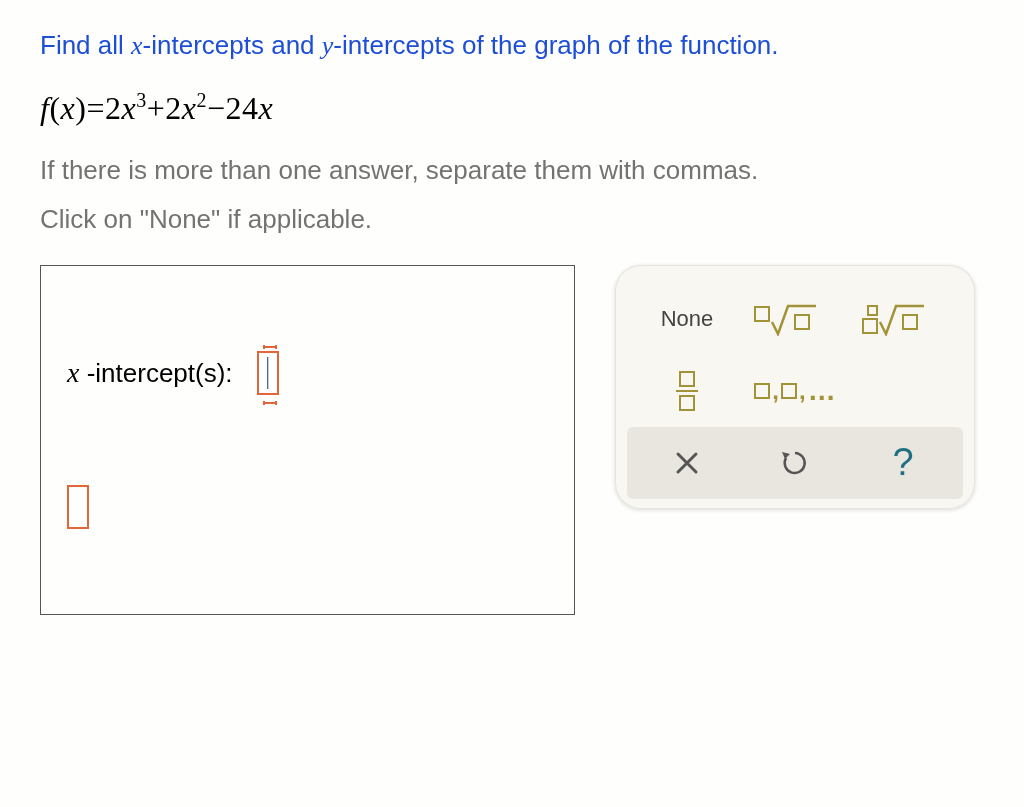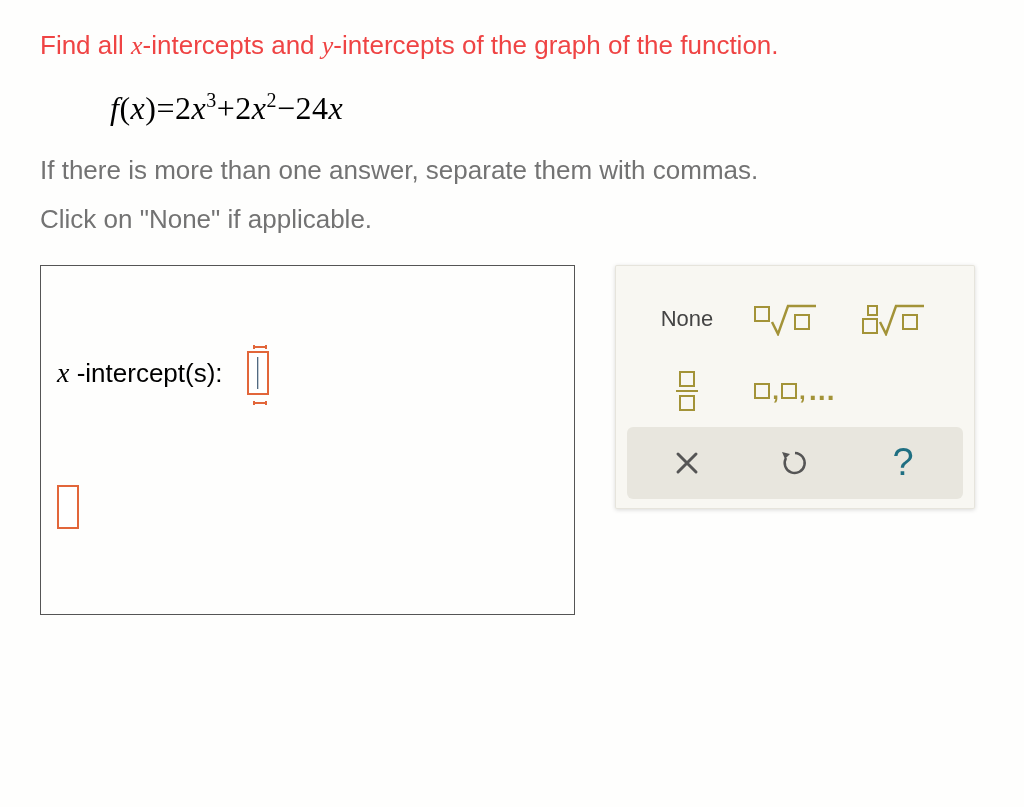--- a/index.html
+++ b/index.html
@@ -10,29 +10,28 @@
     font-family: Verdana, Geneva, sans-serif;
     width: 1024px;
     height: 807px;
     overflow: hidden;
   }
   .page {
     padding: 30px 40px;
   }
   .question-line {
     font-size: 26px;
-    color: #ef4444;
+    color: #1d4ed8;
     margin-bottom: 28px;
   }
   .var { font-style: italic; font-family: 'Times New Roman', serif; }
   .equation {
     font-family: 'Times New Roman', serif;
     font-size: 32px;
     font-style: italic;
-    margin-left: 70px;
     margin-bottom: 28px;
     letter-spacing: 0.5px;
   }
   .equation .rm { font-style: normal; }
   .equation sup { font-size: 20px; vertical-align: super; }
 
   .instruction {
     font-size: 26px;
     color: #737373;
     margin-bottom: 18px;
@@ -40,21 +39,21 @@
   .answer-row {
     display: flex;
     align-items: flex-start;
     gap: 40px;
     margin-top: 30px;
   }
   .answer-box {
     border: 1.5px solid #555;
     width: 535px;
     height: 350px;
-    padding: 40px 16px;
+    padding: 40px 26px;
     display: flex;
     flex-direction: column;
     justify-content: space-around;
   }
   .field-row {
     display: flex;
     align-items: center;
     gap: 24px;
     font-size: 26px;
   }
@@ -81,21 +80,21 @@
   .cursor {
     position:absolute;
     left:50%; top:4px; bottom:4px;
     width:1.5px;
     background:#1a3a5a;
     transform:translateX(-50%);
   }
 
   .keypad {
     width: 360px;
-    border-radius: 2px;
+    border-radius: 26px;
     background: #f8f7f2;
     box-shadow: 0 1px 4px rgba(0,0,0,0.15), 0 0 0 1px #e6e4dc inset;
     padding: 18px 18px 10px 18px;
   }
   .kp-row {
     display: flex;
     justify-content: space-between;
     align-items: center;
     height: 72px;
   }

